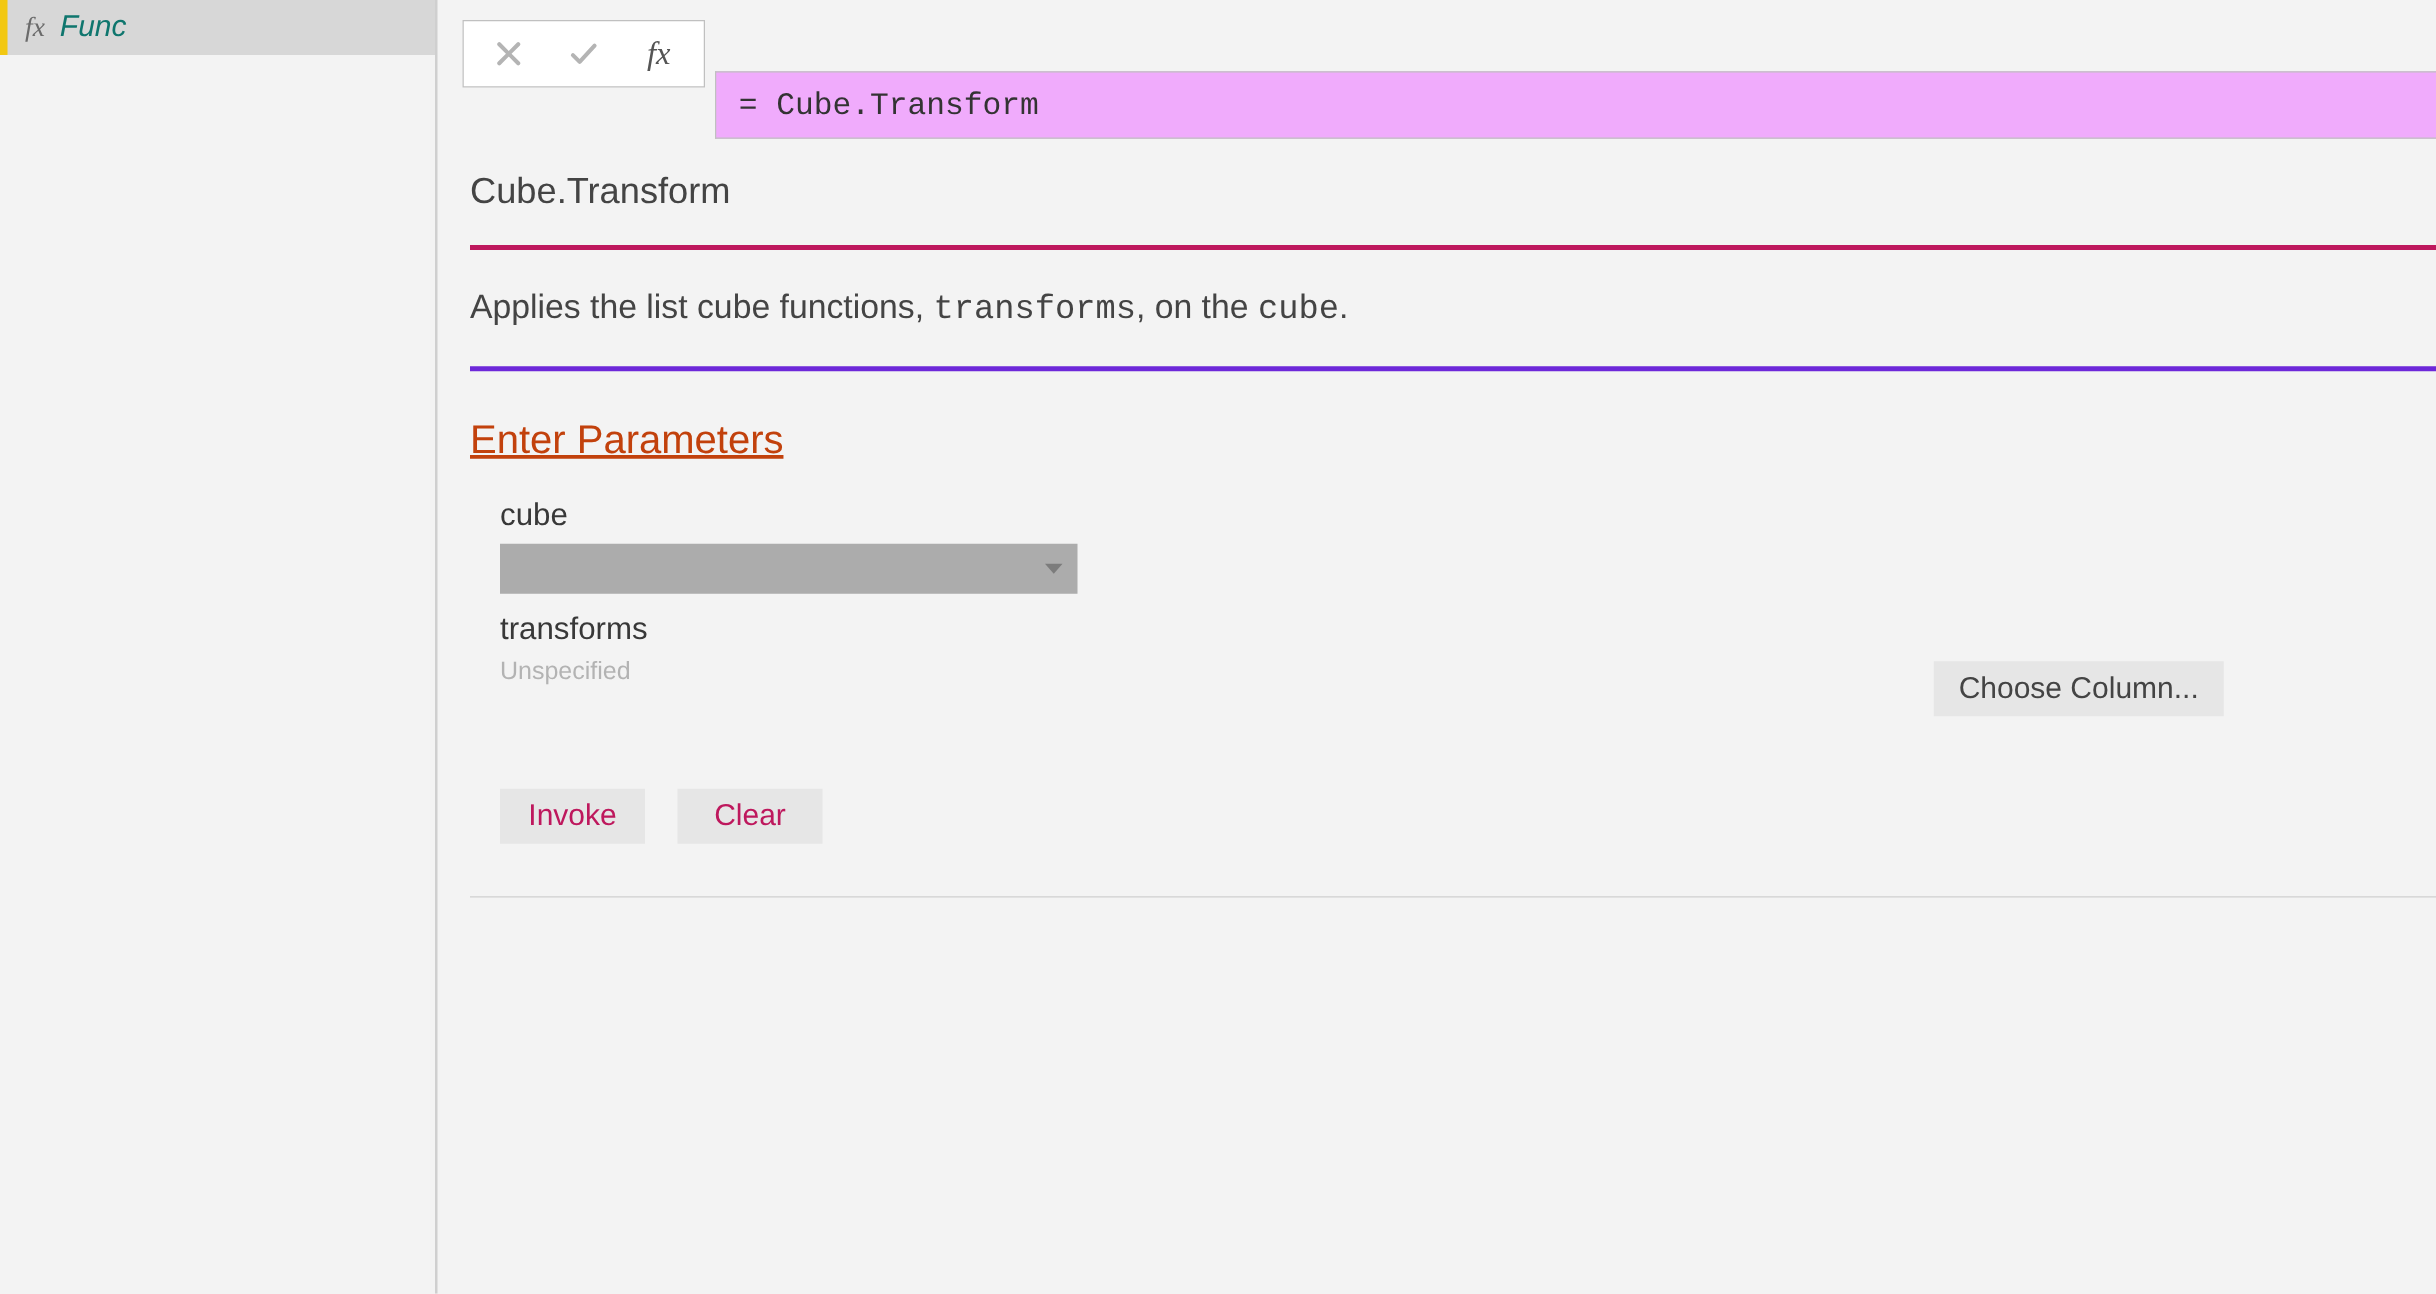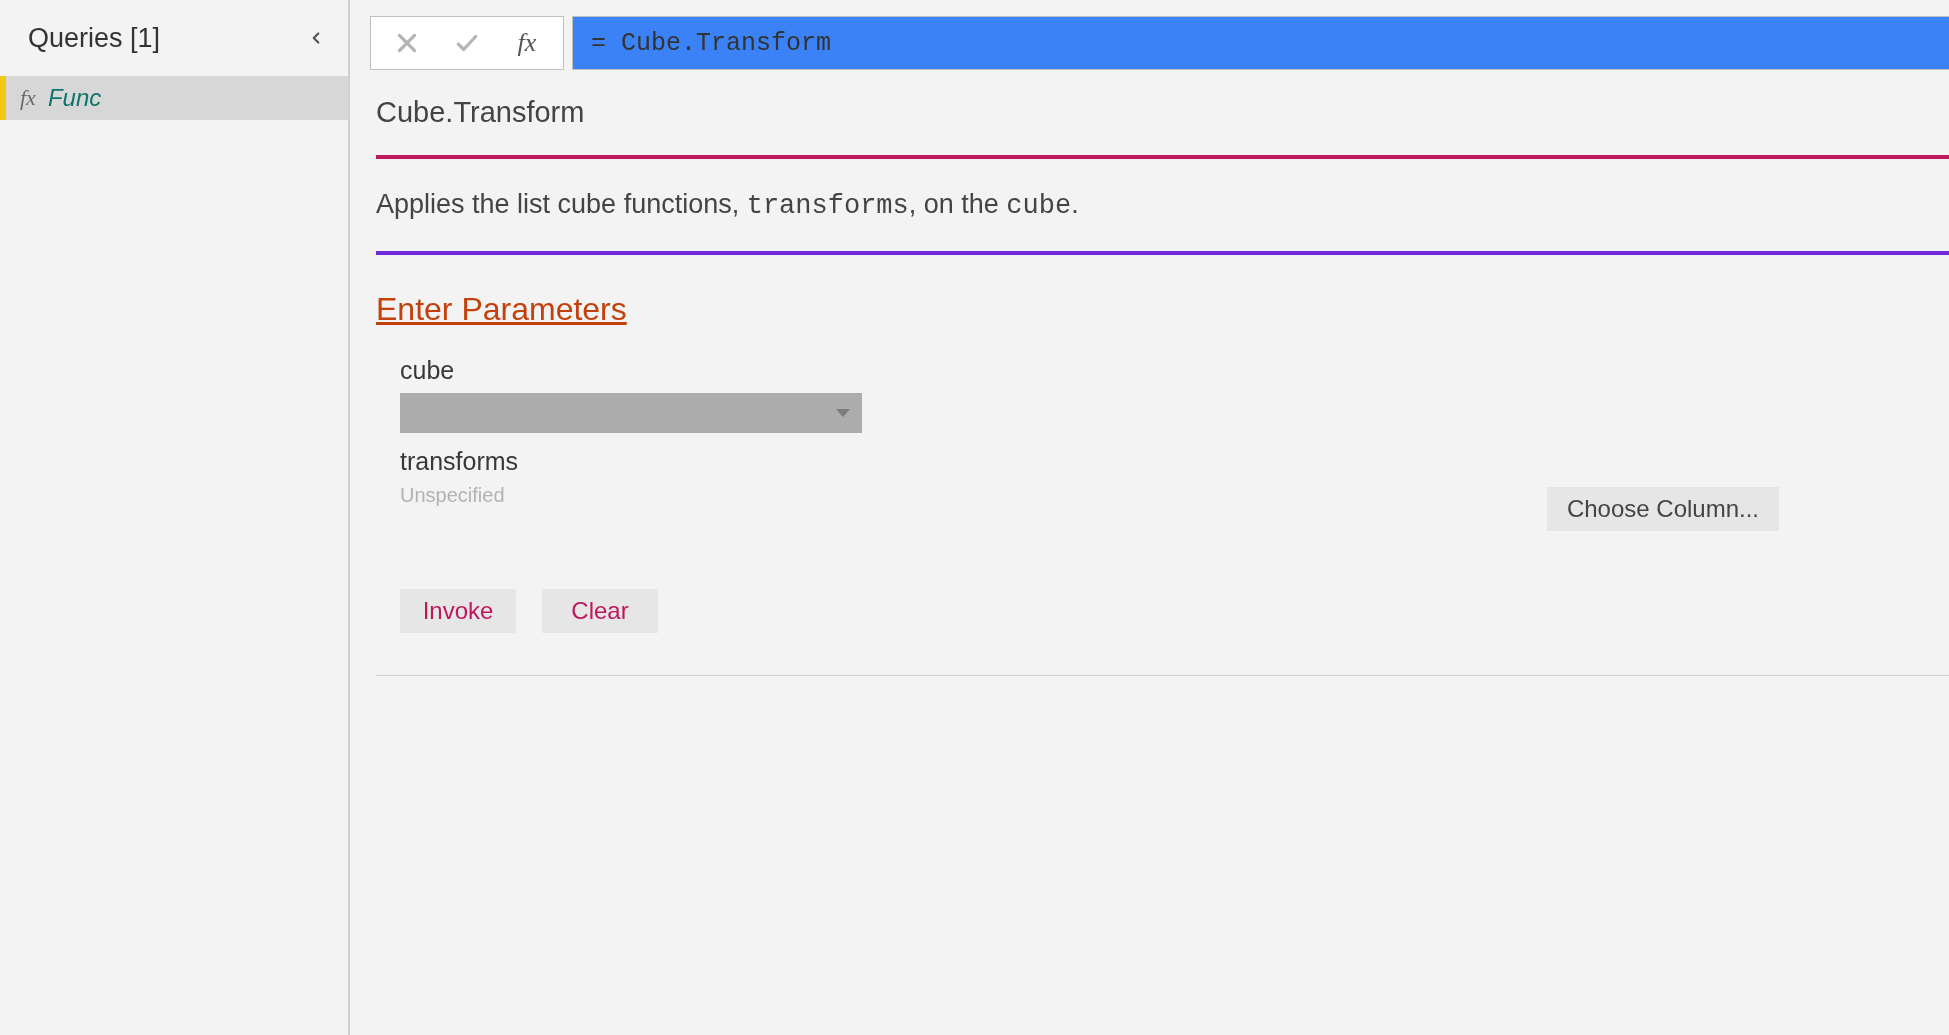--- a/index.html
+++ b/index.html
@@ -100,26 +100,27 @@
     font-style: italic;
     font-size: 26px;
     color: #555;
     cursor: pointer;
   }
   .formula-input {
     flex: 1;
     height: 54px;
     border: 1px solid #c0c0c0;
     border-right: none;
-    background: #3b82f6;
+    background: #f0abfc;
     font-family: Consolas, "Courier New", monospace;
     font-size: 25px;
     color: #333;
     padding: 0 18px;
     outline: none;
+    margin-top: 41px;
   }
 
   .content {
     padding: 26px 0 0 26px;
   }
   .fn-name {
     font-size: 29px;
     color: #444;
     font-weight: 400;
     padding-bottom: 26px;
@@ -210,28 +211,20 @@
   .signature .mono {
     font-family: Consolas, "Courier New", monospace;
   }
 </style>
 </head>
 <body>
 
 <div class="app">
 
   <aside class="sidebar">
-    <div class="sb-header">
-      <span class="sb-title">Queries [1]</span>
-      <span class="sb-collapse">
-        <svg viewBox="0 0 24 24" fill="none" stroke="#555" stroke-width="3" stroke-linecap="round" stroke-linejoin="round">
-            <polyline points="15 18 9 12 15 6"></polyline>
-          </svg>
-      </span>
-    </div>
     <div class="sb-item">
       <span class="fx">fx</span>
       <span class="name">Func</span>
     </div>
   </aside>
 
   <main class="main">
 
     <div class="formula-row">
       <div class="fb-controls">

